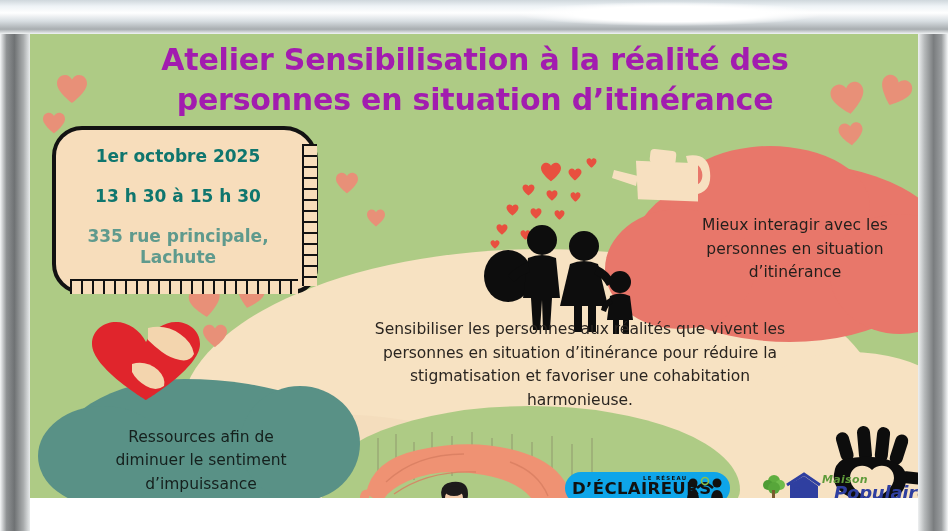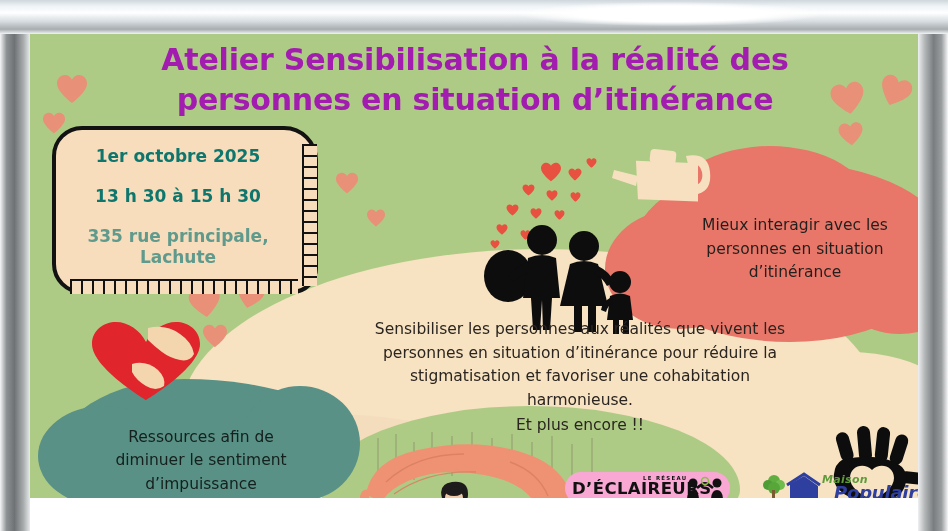--- a/index.html
+++ b/index.html
@@ -285,21 +285,21 @@
   .hand-shield { position: absolute; left: 330px; top: 398px; }
   .black-hand { position: absolute; left: 786px; top: 392px; }
 
   
   .logo-eclaireurs {
     position: absolute;
     left: 535px;
     top: 438px;
     width: 165px;
     height: 32px;
-    background: #f9a8d4;
+    background: #0ea5e9;
     border-radius: 16px;
     overflow: hidden;
   }
   .eclaireurs-main {
     position: absolute;
     left: 7px; top: 7px;
     font-weight: bold;
     font-size: 16.5px;
     letter-spacing: 0.4px;
     color: #111;
@@ -616,21 +616,20 @@
       <div>Mieux interagir avec les</div>
       <div>personnes en situation</div>
       <div>d’itinérance</div>
     </div>
 
     <div class="center-text">
       <div>Sensibiliser les personnes aux réalités que vivent les</div>
       <div>personnes en situation d’itinérance pour réduire la</div>
       <div>stigmatisation et favoriser une cohabitation</div>
       <div>harmonieuse.</div>
-      <div class="last">Et plus encore !!</div>
     </div>
 
     <div class="teal-text">
       <div>Ressources afin de</div>
       <div>diminuer le sentiment</div>
       <div>d’impuissance</div>
     </div>
 
     <div class="logo-eclaireurs">
       <div class="eclaireurs-small">LE RÉSEAU</div>

